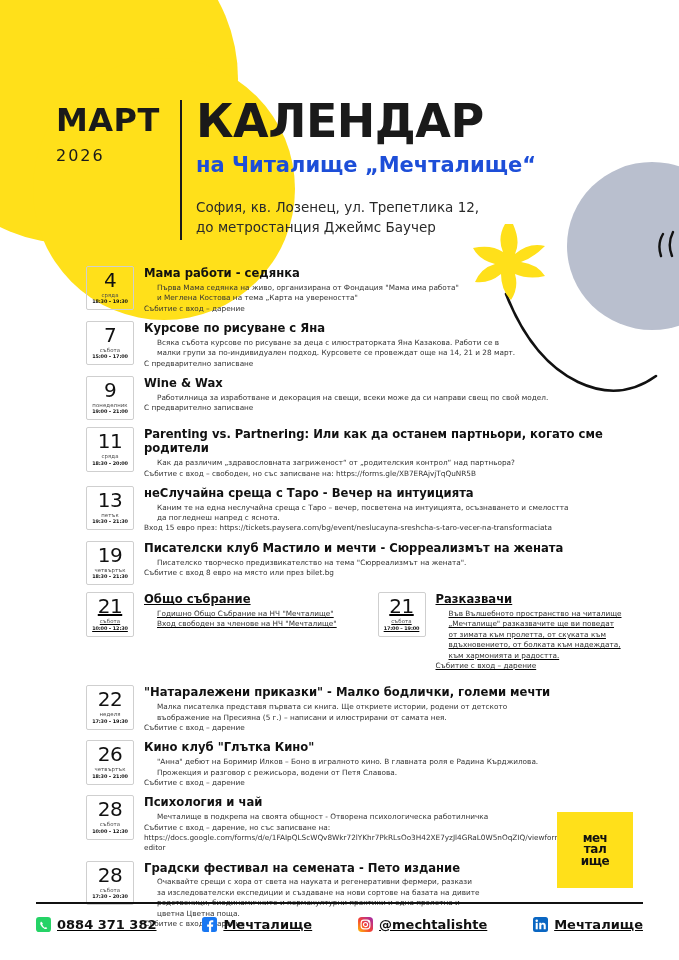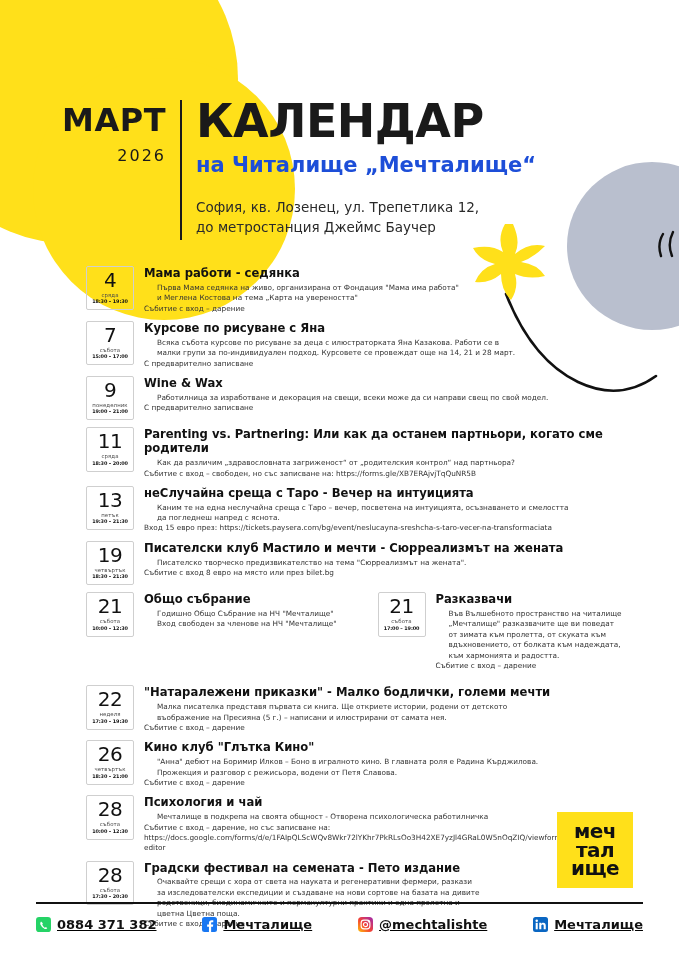--- a/index.html
+++ b/index.html
@@ -78,24 +78,24 @@
 
   
   .header {
     position: relative;
     z-index: 3;
     padding: 104px 0 0 0;
     height: 250px;
   }
   .month-block {
     position: absolute;
-    left: 44px;
+    left: 56px;
     top: 104px;
     width: 122px;
-    text-align: right;
+    text-align: left;
   }
   .month-name {
     font-size: 32px;
     font-weight: 800;
     letter-spacing: 0.5px;
     color: #1A1A1A;
     line-height: 1;
   }
   .month-year {
     font-size: 16px;
@@ -203,38 +203,39 @@
     font-size: 7.3px;
     color: #333;
     line-height: 1.42;
   }
 
   
   .pair-row {
     display: flex;
     gap: 36px;
     margin-bottom: 7px;
+    text-decoration: underline;
   }
   .pair-col { flex: 1 1 50%; display: flex; align-items: flex-start; }
 
   
   .logo-box {
     position: absolute;
     right: 46px;
     bottom: 72px;
     width: 76px;
     height: 76px;
     background: #FFE01A;
     z-index: 3;
     display: flex;
     align-items: center;
     justify-content: center;
   }
   .logo-text {
-    font-size: 20px;
+    font-size: 12px;
     font-weight: 900;
     color: #111;
     line-height: 0.92;
     text-align: center;
     letter-spacing: -0.5px;
   }
 
   
   .footer-rule {
     position: absolute;

